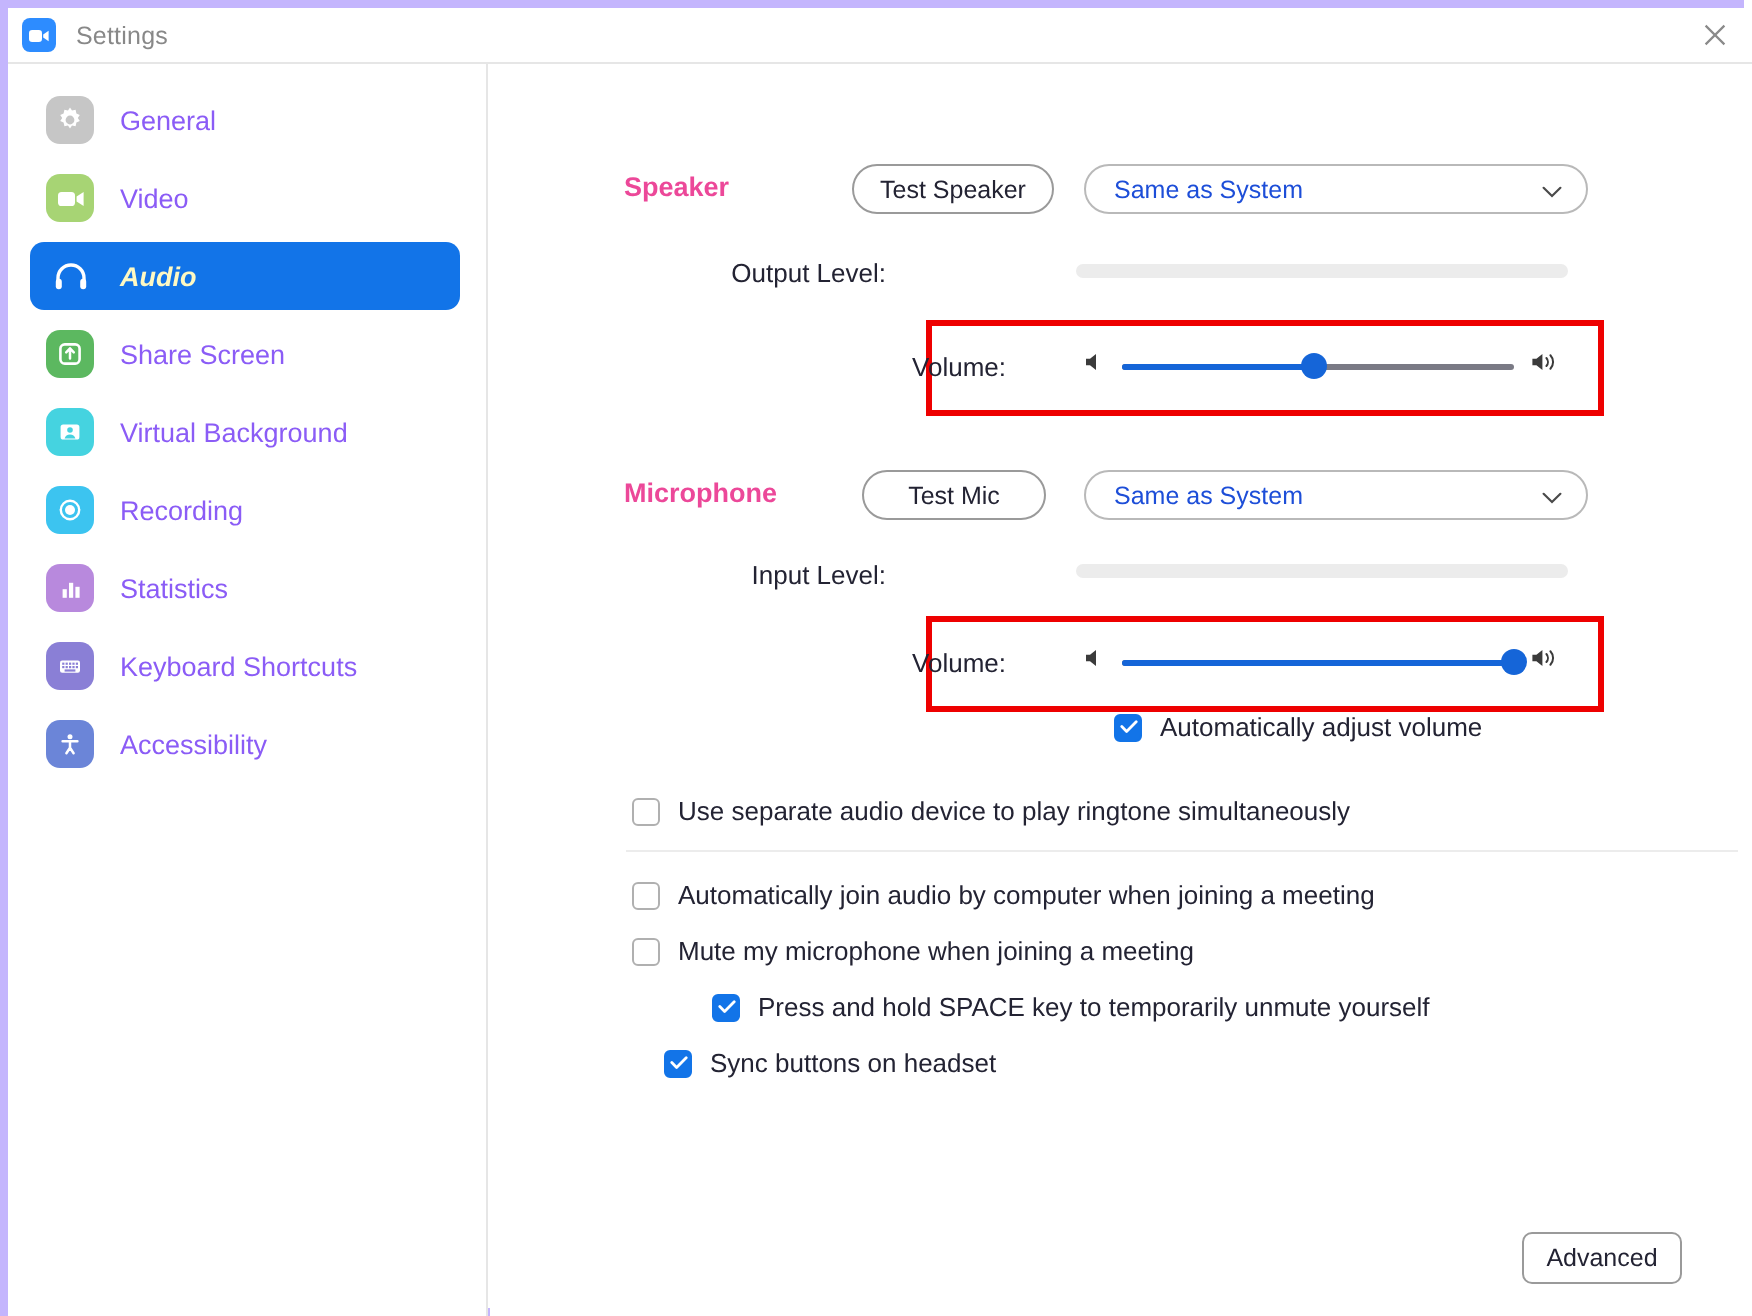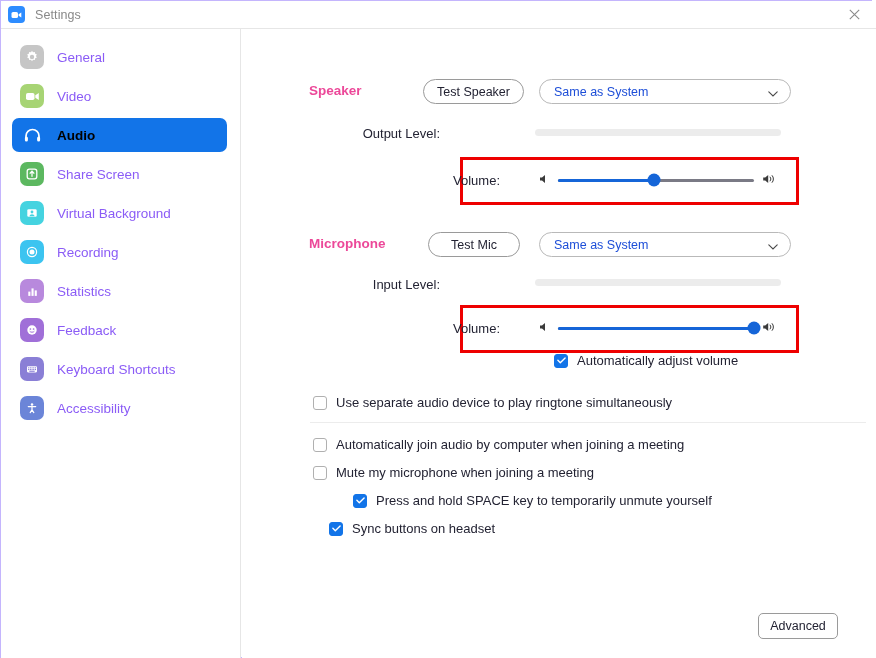--- a/index.html
+++ b/index.html
@@ -6,21 +6,21 @@
   html, body {
     width: 876px; height: 658px;
     font-family: "Liberation Sans", sans-serif;
     background: #ffffff;
     overflow: hidden;
   }
   .window {
     position: relative;
     width: 872px; height: 658px;
     background: #ffffff;
-    border: 1px solid #c4b5fd;
+    border: 4px solid #c4b5fd;
   }
 
   
   .titlebar {
     position: absolute; left: 0; top: 0;
     width: 876px; height: 28px;
     background: #ffffff;
     border-bottom: 1px solid #e6e6e6;
     display: flex; align-items: center;
   }
@@ -64,21 +64,21 @@
     width: 24px; height: 24px; margin-left: 8px;
     border-radius: 7px;
     display: flex; align-items: center; justify-content: center;
     flex: none;
   }
   .nav-icon svg { display: block; }
   .nav-label {
     margin-left: 13px;
     font-size: 13.5px; color: #8b5cf6;
   }
-  .nav-item.active .nav-label { color: #000000; font-weight: bold; }
+  .nav-item.active .nav-label { color: #fef9c3; font-weight: bold; font-style: italic; }
   .nav-item.active .nav-icon { background: transparent; }
 
   
   .content {
     position: absolute; left: 241px; top: 28px;
     width: 634px; height: 630px;
     background: #ffffff;
   }
 
   .row-label {
@@ -277,31 +277,20 @@
       <span class="nav-icon" style="background:#b889dd">
         <svg width="13" height="13" viewBox="0 0 13 13">
           <rect x="2.3" y="6.6" width="2.1" height="4.3" fill="#ffffff"></rect>
           <rect x="5.5" y="3.4" width="2.1" height="7.5" fill="#ffffff"></rect>
           <rect x="8.7" y="5.4" width="2.1" height="5.5" fill="#ffffff"></rect>
         </svg>
       </span>
       <span class="nav-label">Statistics</span>
     </div>
 
-    <div class="nav-item">
-      <span class="nav-icon" style="background:#a06fd8">
-        <svg width="14" height="14" viewBox="0 0 14 14">
-          <circle cx="7" cy="7" r="4.7" fill="#ffffff"></circle>
-          <circle cx="5.4" cy="6" r="0.85" fill="#a06fd8"></circle>
-          <circle cx="8.6" cy="6" r="0.85" fill="#a06fd8"></circle>
-          <path d="M4.9 8.5 a2.6 2.2 0 0 0 4.2 0" stroke="#a06fd8" stroke-width="1" fill="none" stroke-linecap="round"></path>
-        </svg>
-      </span>
-      <span class="nav-label">Feedback</span>
-    </div>
 
     <div class="nav-item">
       <span class="nav-icon" style="background:#8a7fd6">
         <svg width="14" height="14" viewBox="0 0 14 14">
           <rect x="2" y="4.2" width="10" height="6.2" rx="1.1" fill="#ffffff"></rect>
           <g fill="#8a7fd6">
             <rect x="3.1" y="5.3" width="1.1" height="1.1"></rect>
             <rect x="4.8" y="5.3" width="1.1" height="1.1"></rect>
             <rect x="6.5" y="5.3" width="1.1" height="1.1"></rect>
             <rect x="8.2" y="5.3" width="1.1" height="1.1"></rect>

